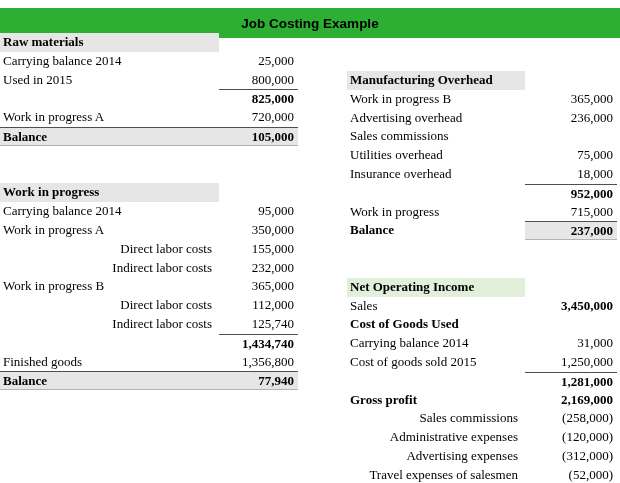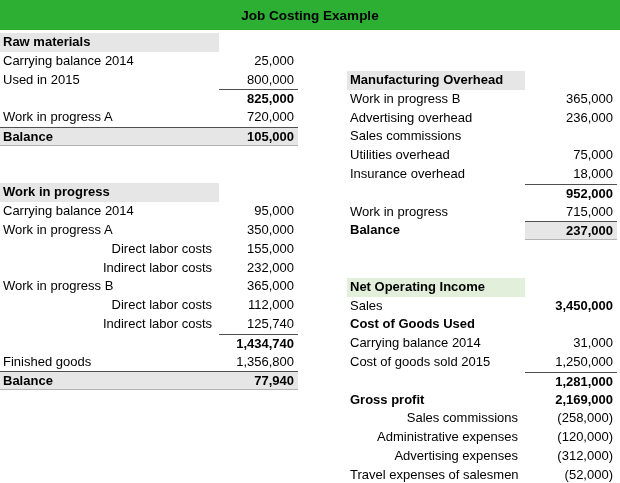--- a/index.html
+++ b/index.html
@@ -9,27 +9,27 @@
     --fill-green:#E2EFDA;
     --border-dark:#4F4F4F;
     --border-light:#B3B3B3;
     --text:#000000;
   }
   *{box-sizing:border-box; margin:0; padding:0;}
   body{background:#fff; font-family:"Liberation Sans", sans-serif; color:var(--text);}
   #screen{position:relative; width:620px; height:483px; background:#fff; overflow:hidden;}
 
   .title{
-    position:absolute; left:0; top:0; width:620px; height:30px;
+    position:absolute; left:0; top:8px; width:620px; height:30px;
     background:var(--title-bg);
     display:flex; align-items:center; justify-content:center;
     font-weight:bold; font-size:13.5px;
   }
 
-  .col{position:absolute; top:33px;}
+  .col{position:absolute; top:33px;font-family:Liberation Serif, serif;}
   .col-left{left:0; width:298px;}
   .col-right{left:347px; width:270px;margin-top:38px;}
 
   .section + .section{margin-top:calc(var(--rh) * 2);}
 
   .row{display:flex; height:var(--rh); line-height:calc(var(--rh) - 1px); font-size:13px; white-space:nowrap;}
   .lbl{padding-left:3px; overflow:hidden;}
   .col-left  .lbl{width:219px;}
   .col-right .lbl{width:178px;}
   .val{flex:1; text-align:right; padding-right:4px;}

